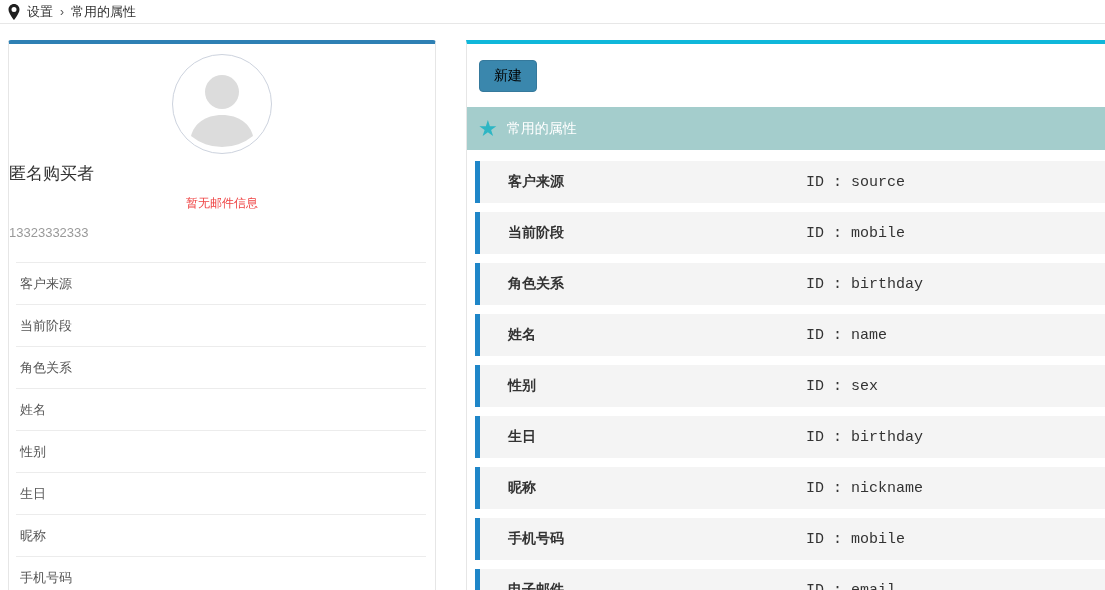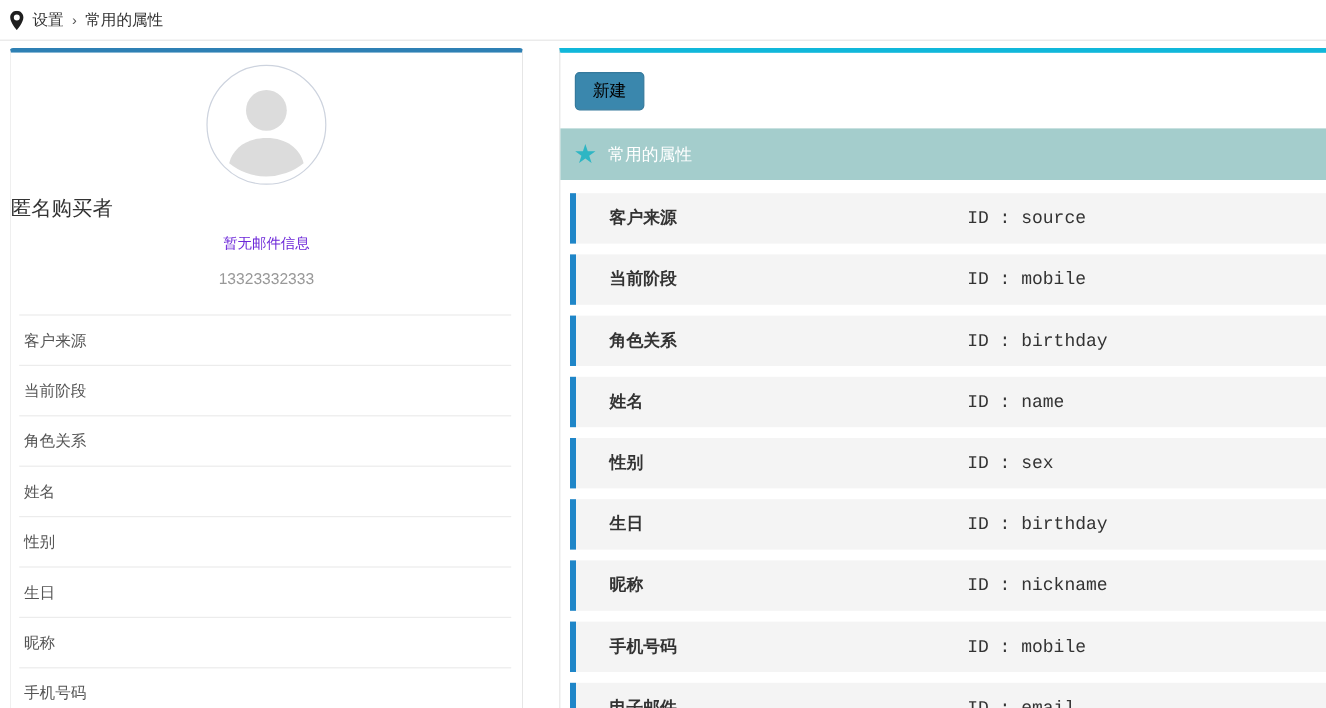--- a/index.html
+++ b/index.html
@@ -13,43 +13,43 @@
     --row-bg:#f4f4f4;
   }
   *{margin:0;padding:0;box-sizing:border-box;}
   html,body{background:#fff;}
   body{
     width:1105px;height:590px;overflow:hidden;position:relative;
     font-family:"Liberation Sans", sans-serif;color:#333;
   }
   
   .breadcrumb{
-    height:34px;border-bottom:1px solid #e7e7e7;
+    height:24px;border-bottom:1px solid #e7e7e7;
     display:flex;align-items:center;gap:7px;
     padding-left:8px;font-size:13px;color:#333;
   }
   .breadcrumb .pin{display:inline-flex;align-items:center;}
   .breadcrumb .sep{color:#555;font-size:12px;}
   .breadcrumb .crumb{cursor:default;}
 
   
   .profile-card{
     position:absolute;left:8px;top:40px;width:428px;height:562px;
     background:#fff;border:1px solid #e6e6e6;
     border-top:4px solid var(--profile-card-accent);
     border-radius:3px 3px 0 0;
   }
   .avatar{
     width:100px;height:100px;border-radius:50%;
     border:1px solid #cdd3de;background:#fff;
     margin:10px auto 0;overflow:hidden;display:block;
   }
   .profile-name{font-size:17px;font-weight:normal;color:#333;margin-top:8px;}
-  .profile-email{text-align:center;font-size:12px;color:#6d28d9;margin-top:10px;}
-  .profile-phone{text-align:center;font-size:13px;color:#999;margin-top:13px;}
+  .profile-email{text-align:center;font-size:12px;color:#ef4444;margin-top:10px;}
+  .profile-phone{font-size:13px;color:#999;margin-top:13px;}
   .profile-attrs{
     list-style:none;margin:22px 9px 0 7px;border-top:1px solid #ececec;
   }
   .profile-attrs li{
     height:42px;line-height:42px;border-bottom:1px solid #ececec;
     font-size:13px;color:#555;padding-left:4px;
   }
 
   
   .attr-panel{

